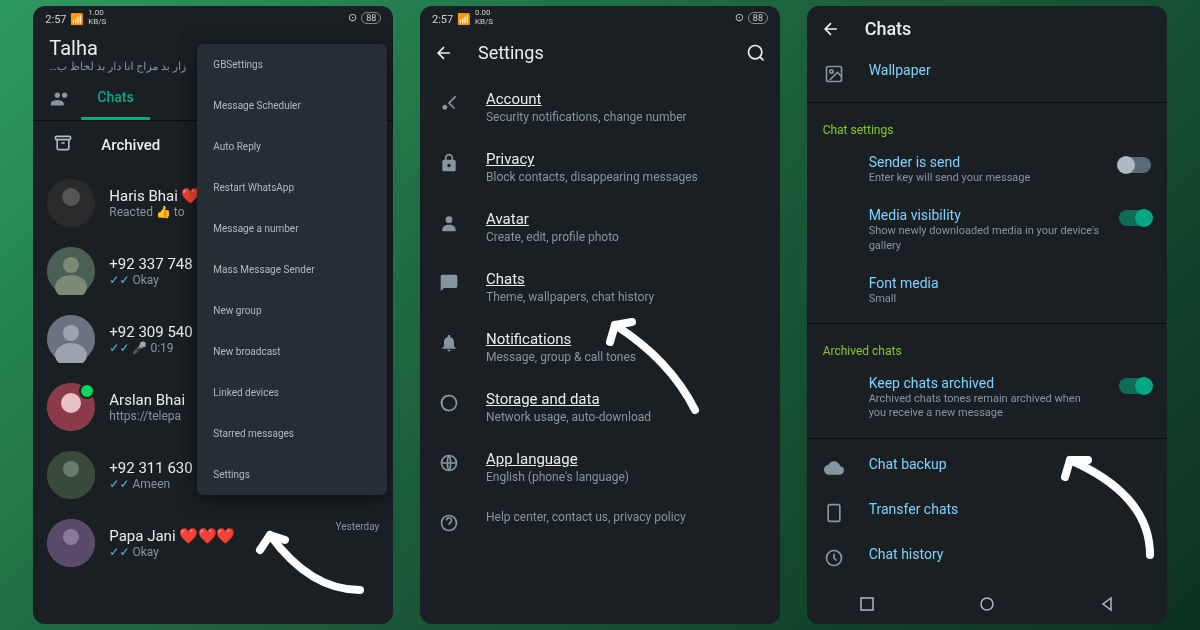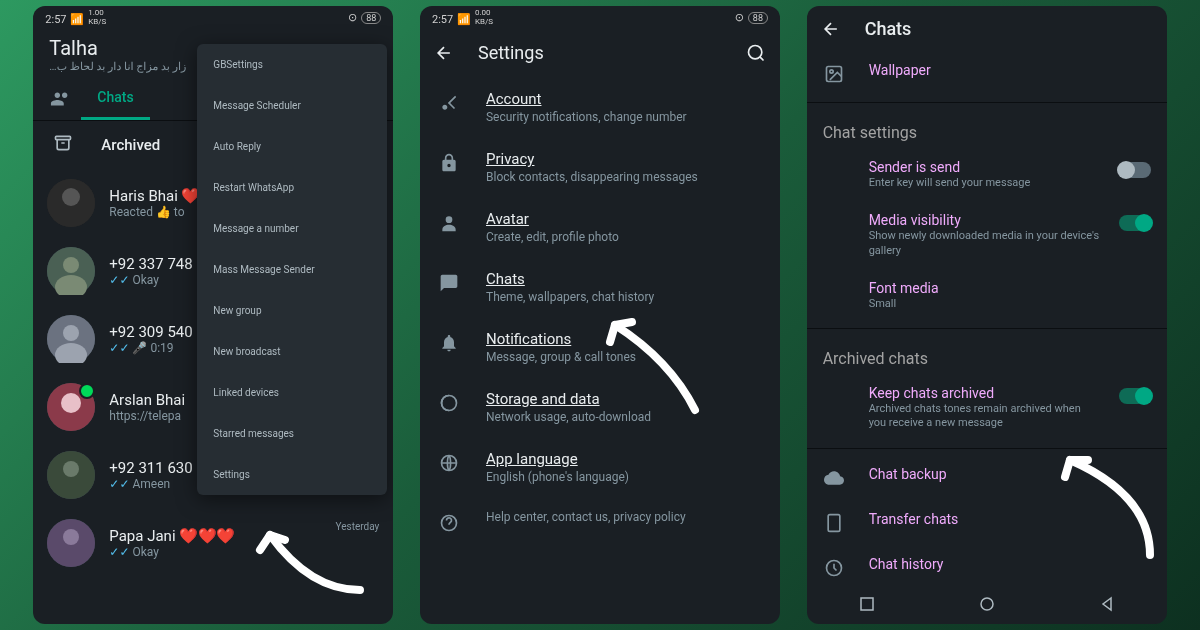--- a/index.html
+++ b/index.html
@@ -133,34 +133,34 @@
 
 .chats-header {
   display: flex;
   align-items: center;
   padding: 12px 14px;
   gap: 24px;
 }
 .chats-header .title { font-size: 18px; font-weight: 500; }
 .section-label {
   padding: 14px 16px 6px;
-  font-size: 16px;
-  color: #a3a3a3;
+  font-size: 12px;
+  color: #84cc16;
 }
 .option-row {
   display: flex;
   align-items: flex-start;
   padding: 11px 16px;
   gap: 24px;
   position: relative;
 }
 .option-row .icon { width: 22px; height: 22px; color: #8596a0; flex-shrink: 0; margin-top: 1px; display: flex; align-items: center; justify-content: center; }
 .option-row .spacer { width: 22px; flex-shrink: 0; }
 .option-row .text { flex: 1; padding-right: 50px; }
-.option-row .text .title { font-size: 14px; color: #f0abfc; margin-bottom: 1px; }
+.option-row .text .title { font-size: 14px; color: #7dd3fc; margin-bottom: 1px; }
 .option-row .text .sub { font-size: 11px; color: #8596a0; line-height: 1.3; }
 .toggle {
   position: absolute;
   right: 16px;
   top: 14px;
   width: 32px;
   height: 16px;
   background: #5a6a75;
   border-radius: 10px;
 }

